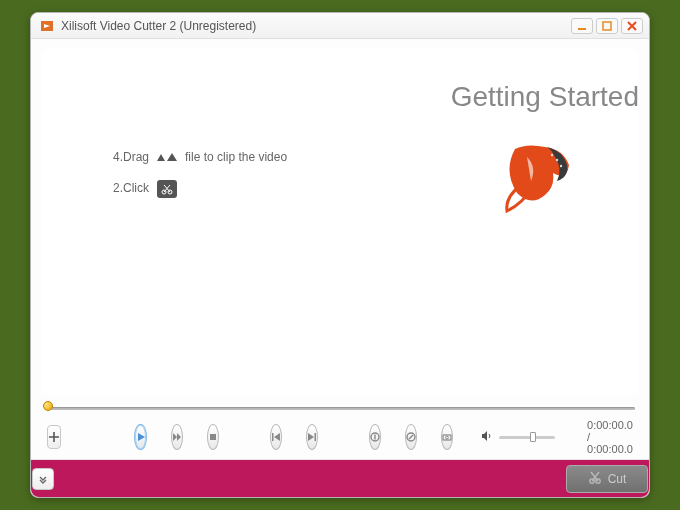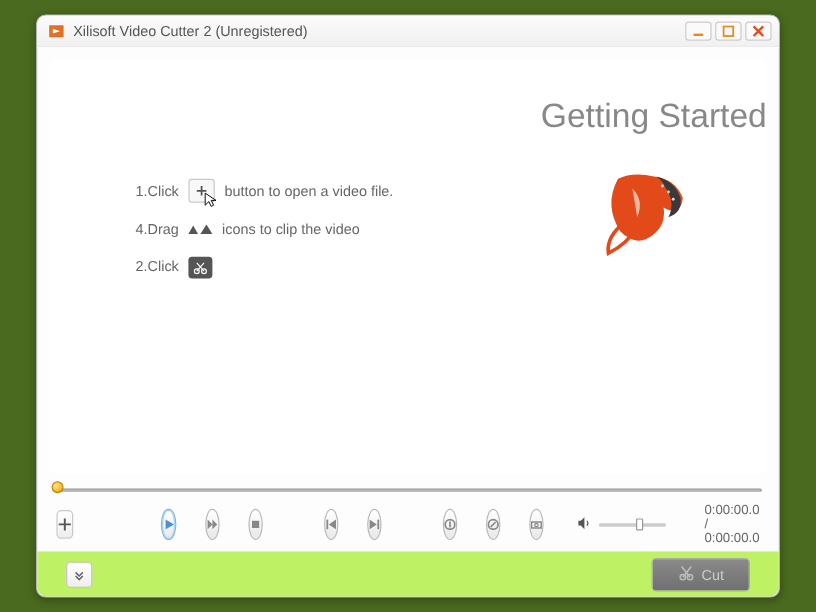--- a/index.html
+++ b/index.html
@@ -122,22 +122,22 @@
     width:56px;height:3px;background:#ccc;position:relative;border-radius:2px;
   }
   .slider-thumb {
     position:absolute;left:55%;top:-4px;width:6px;height:10px;
     background:#fff;border:1px solid #999;border-radius:1px;
   }
   .time { margin-left:8px;color:#666;font-size:11px }
 
   .footer {
     height:38px;border-top:1px solid #e5e5e5;
-    display:flex;align-items:center;padding:0 24px;gap:8px;
-    background:#bef264;border-radius:0 0 8px 8px;
+    display:flex;align-items:center;padding:0 1px;gap:8px;
+    background:#be185d;border-radius:0 0 8px 8px;
   }
   .footer .flex { flex:1 }
   .cut-btn {
     width:82px;height:28px;border:1px solid #aaa;border-radius:4px;
     background:linear-gradient(#8a8a8a,#707070);
     display:flex;align-items:center;justify-content:center;gap:6px;
     color:#ccc;font-size:12px;cursor:pointer;
   }
   .chev-btn {
     width:22px;height:22px;border:1px solid #c8c8c8;border-radius:4px;
@@ -176,40 +176,26 @@
       </div>
     </div>
   </div>
 
   <div class="content">
     <div class="canvas">
       <div class="heading">Getting Started</div>
 
       <div class="steps">
         <div class="step">
-          <span>1.Click</span>
-          <span class="mini-btn">
-            <svg width="10" height="10">
-                <path d="M5 1 V9 M1 5 H9" stroke="#555" stroke-width="1.5"></path>
-              </svg>
-            <span class="cursor">
-              <svg width="12" height="14">
-                  <path d="M1 1 L1 11 L4 8 L6 12 L8 11 L6 7 L10 7 Z" fill="#fff" stroke="#000" stroke-width="0.8"></path>
-                </svg>
-            </span>
-          </span>
-          <span>button to open a video file.</span>
-        </div>
-        <div class="step">
           <span>4.Drag</span>
           <span class="drag-icons">
             <span class="tri tri-s"></span>
               <span class="tri tri-e"></span>
           </span>
-          <span>icons to clip the video</span>
+          <span>file to clip the video</span>
         </div>
         <div class="step">
           <span>2.Click</span>
           <span class="cut-chip">
             <svg width="12" height="12">
                 <circle cx="3" cy="9" r="2" fill="none" stroke="#fff"></circle>
                 <circle cx="9" cy="9" r="2" fill="none" stroke="#fff"></circle>
                 <path d="M3 9 L9 2 M9 9 L3 2" stroke="#fff"></path>
               </svg>
           </span>

